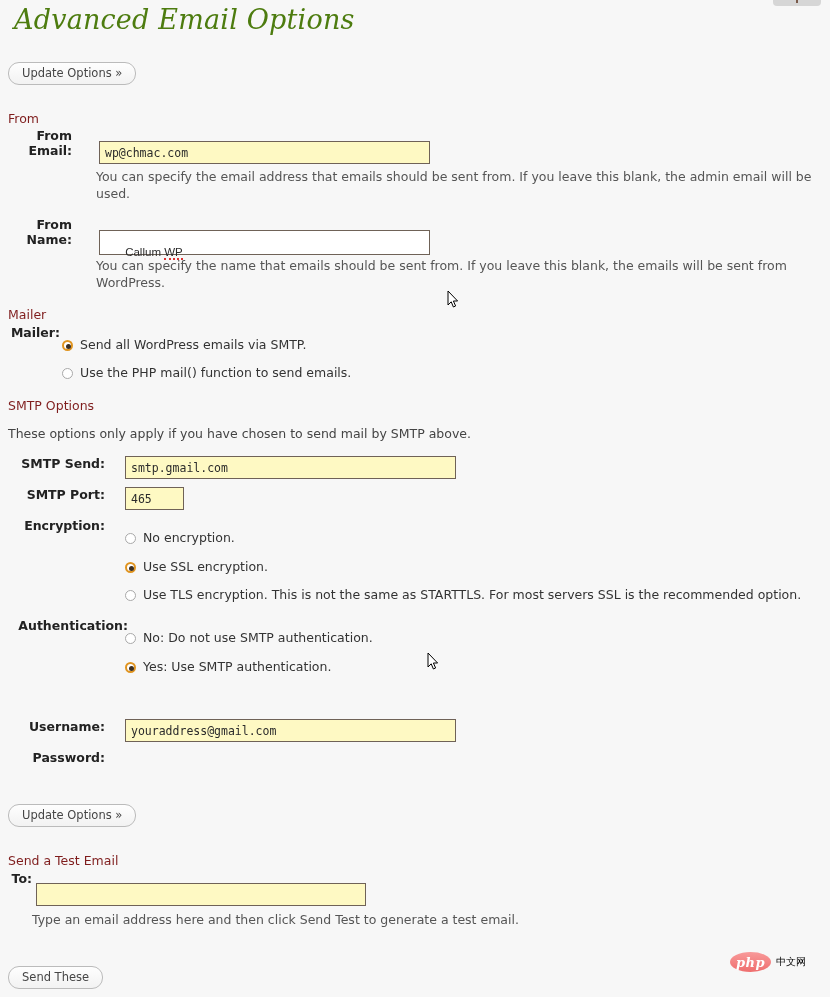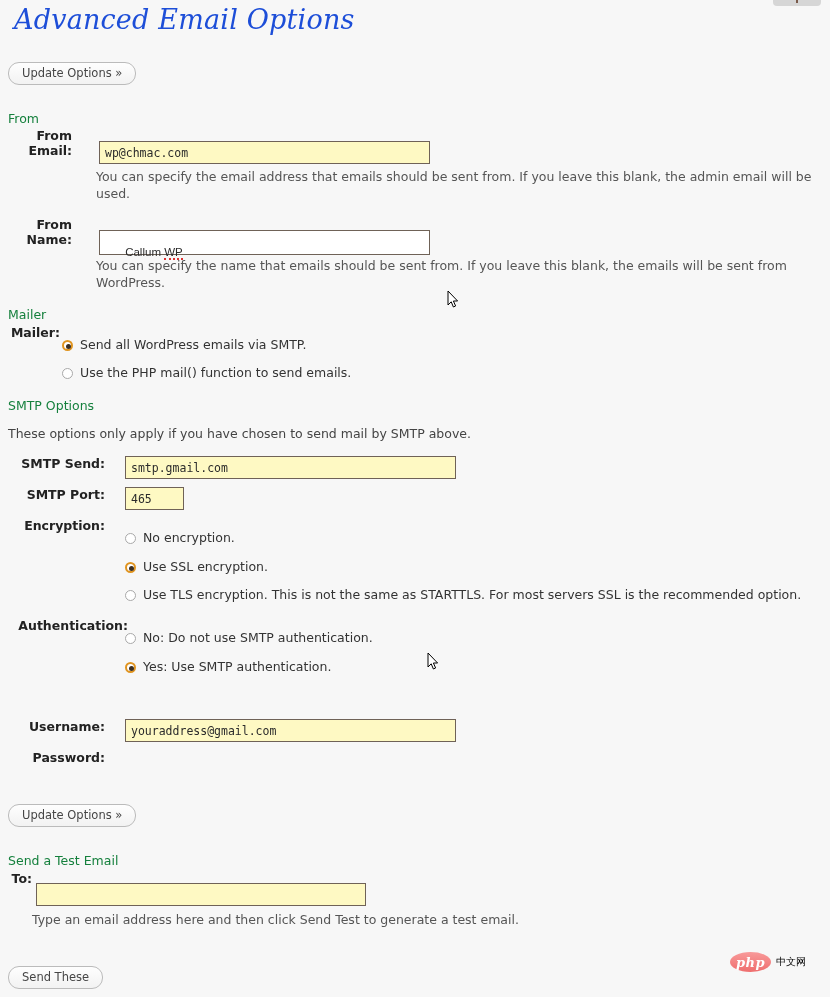--- a/index.html
+++ b/index.html
@@ -24,21 +24,21 @@
     background:#7a5a4a;
   }
 
   .page { padding: 0 8px; position:relative; }
 
   h1.title {
     font-family:"DejaVu Serif", serif;
     font-style: italic;
     font-weight: normal;
     font-size: 27px;
-    color:#1d4ed8;
+    color:#4d7c0f;
     margin: 0;
     padding: 4px 0 0 6px;
     line-height: 32px;
     letter-spacing:.2px;
   }
 
   
   .btn {
     display:inline-block;
     background: linear-gradient(#fefefe,#f2f2f2);
@@ -51,21 +51,21 @@
     line-height:12px;
     cursor:pointer;
   }
   .btn-update-top{ position:absolute; left:8px; top:62px; }
   .btn-update-bottom{ position:absolute; left:8px; top:804px; }
   .btn-sendtest{ position:absolute; left:8px; top:966px; }
 
   
   .section-head{
     position:absolute; left:8px;
-    font-size:12.5px; color:#15803d; font-weight:normal;
+    font-size:12.5px; color:#7f1d1d; font-weight:normal;
   }
   .para{
     position:absolute; left:8px; font-size:12.5px; color:#444;
   }
 
   
   .row-label{
     position:absolute;
     font-weight:bold;
     font-size:12.5px;

